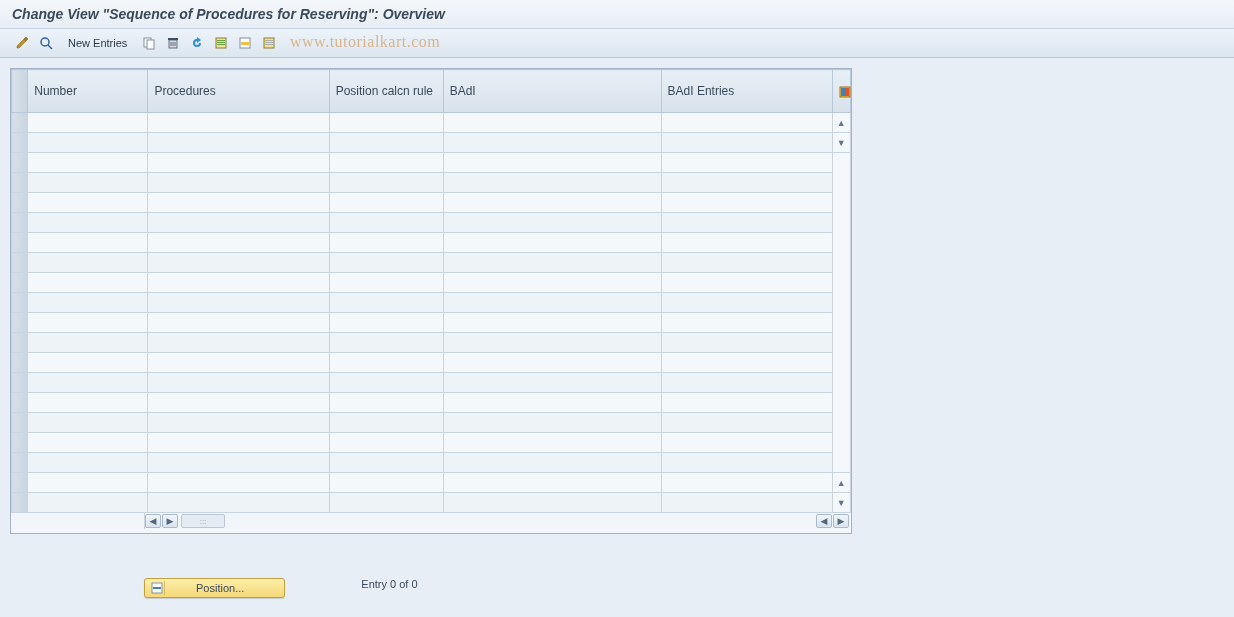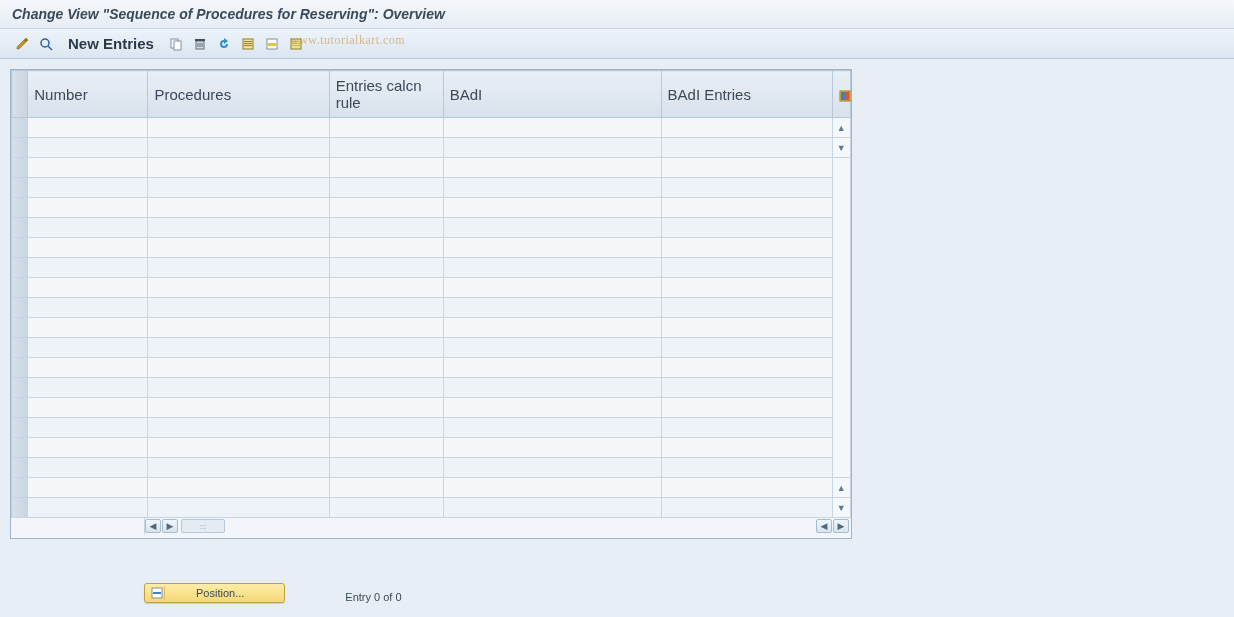--- a/index.html
+++ b/index.html
@@ -39,28 +39,27 @@
       align-items: center;
       justify-content: center;
       border: 1px solid transparent;
       border-radius: 3px;
       cursor: pointer;
     }
     .toolbar-text-btn {
       padding: 2px 8px;
       cursor: pointer;
       color: #2a3a4a;
-      font-size: 15px;
-      font-weight: bold;
+      font-size: 11px;
     }
     .watermark {
       position: absolute;
       left: 290px;
       top: 4px;
-      font-size: 12px;
+      font-size: 16px;
       color: #d08838;
       opacity: 0.55;
       font-family: Georgia, serif;
       letter-spacing: 0.5px;
       pointer-events: none;
     }
     .content-area {
       padding: 10px;
     }
     .table-panel {
@@ -85,25 +84,25 @@
     .selector-col { width: 16px; }
     .col-number { width: 118px; }
     .col-desc { width: 178px; }
     .col-expense { width: 112px; }
     .col-name { width: 214px; }
     .col-badi { width: 168px; }
     .scroll-col { width: 18px; }
     .grid-table th {
       background: linear-gradient(to bottom, #e8eff6, #d8e2ec);
       text-align: left;
-      padding: 6px 6px;
+      padding: 14px 6px;
       border: 1px solid #b8c8d8;
       font-weight: normal;
       color: #3a4a5a;
-      font-size: 15px;
+      font-size: 12px;
       height: 20px;
     }
     .grid-table td {
       border: 1px solid #c8d4e0;
       padding: 0;
       height: 20px;
       background: #f4f8fb;
     }
     .grid-table tr:nth-child(even) td.data-cell,
     .grid-table tr:nth-child(even) td.row-selector {
@@ -179,21 +178,21 @@
       color: #889cb0;
     }
     .h-scroll-right {
       margin-left: auto;
       margin-right: 2px;
       display: flex;
       gap: 1px;
     }
     .footer-row {
       display: flex;
-      align-items: flex-end;
+      align-items: flex-start;
       margin-top: 44px;
       padding-left: 134px;
     }
     .position-btn {
       display: inline-flex;
       align-items: center;
       background: linear-gradient(to bottom, #fceea8, #f5d878);
       border: 1px solid #c0a040;
       border-radius: 3px;
       padding: 2px 4px;
@@ -204,21 +203,21 @@
       width: 16px; height: 14px;
       display: inline-flex; align-items: center; justify-content: center;
       border-right: 1px solid #d8bc60;
       margin-right: 3px;
     }
     .position-btn .pos-label {
       padding: 0 36px 0 28px;
       color: #3a4a5a;
     }
     .entry-status {
-      margin-left: 60px;
+      margin-left: 76px;
       color: #3a4a5a;
     }
   </style>
 </head>
 <body>
 
 <div class="title-bar">
   <span class="title-text">Change View "Sequence of Procedures for Reserving": Overview</span>
 </div>
 
@@ -292,21 +291,21 @@
             <col class="col-expense">
             <col class="col-name">
             <col class="col-badi">
             <col class="scroll-col">
         </colgroup>
         <thead>
           <tr>
             <th class="row-selector"></th>
             <th>Number</th>
             <th>Procedures</th>
-            <th>Entries calcn rule</th>
+            <th>Position calcn rule</th>
             <th>BAdI</th>
             <th>BAdI Entries</th>
             <th class="config-btn">
               <svg width="12" height="12" viewBox="0 0 12 12">
                   <rect x="1" y="1" width="10" height="10" fill="#f0c040" stroke="#a07810"></rect>
                   <rect x="2" y="2" width="4" height="8" fill="#4080c0"></rect>
                   <rect x="6" y="2" width="4" height="8" fill="#e85020"></rect>
                 </svg>
             </th>
           </tr>

